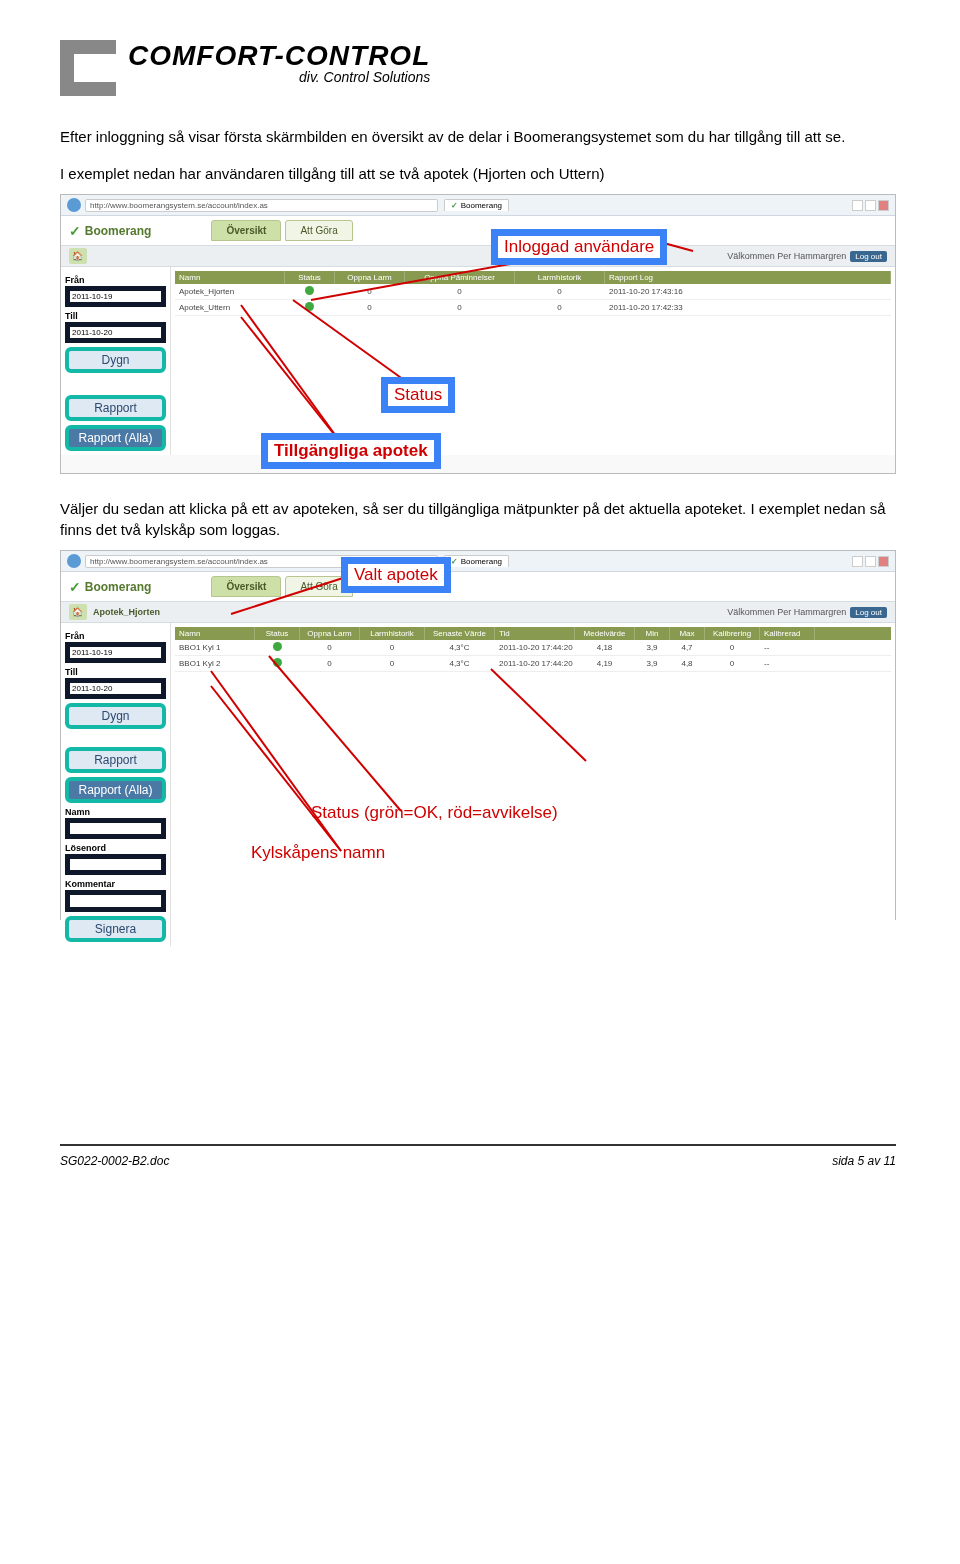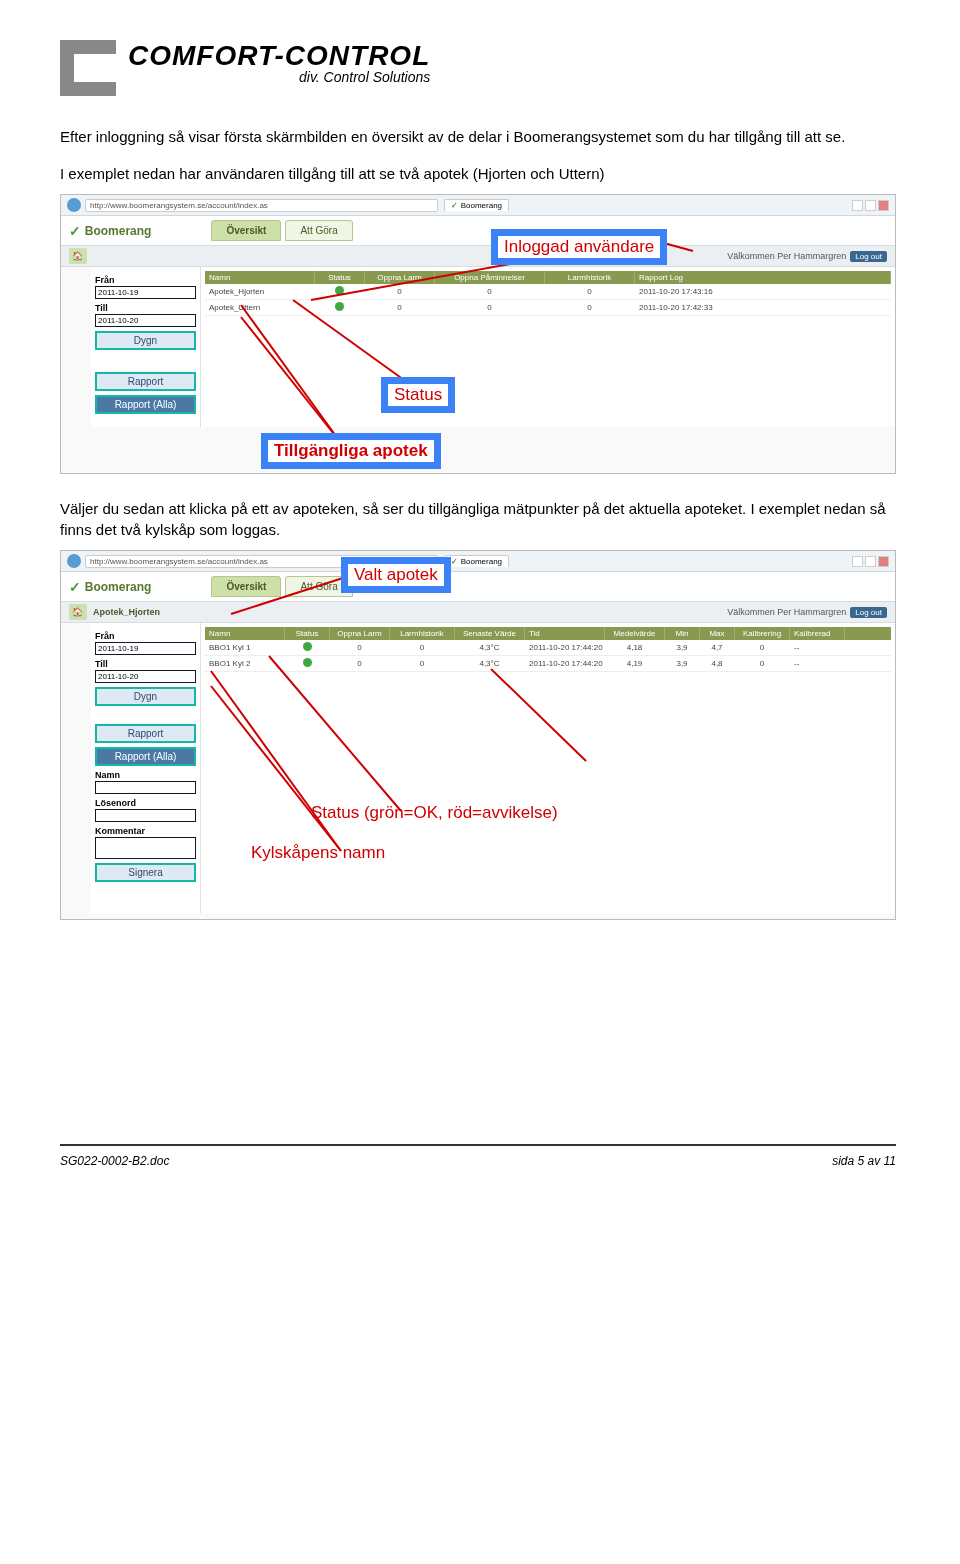--- a/index.html
+++ b/index.html
@@ -23,25 +23,25 @@
   .boom-row { display:flex; align-items:center; padding: 4px 8px; background:#fff; }
   .boom-logo { display:flex; align-items:center; gap:4px; font-weight:bold; color:#557a2e; font-size:12px; }
   .boom-logo .check { color:#4a9c3a; font-size:14px; }
   .boom-tabs { margin-left: 60px; display:flex; gap:4px; }
   .boom-tab { border:1px solid #b7c58f; background:#f0f5e5; color:#4a5a2a; padding: 4px 14px; border-radius:3px 3px 0 0; font-size:10px; }
   .boom-tab.active { background:#cde0a7; font-weight:bold; }
   .boom-bar { background:#ebeff2; padding:2px 8px; display:flex; align-items:center; justify-content:space-between; font-size:9px; color:#333; border-top:1px solid #d5dde3; border-bottom:1px solid #d5dde3;}
   .boom-bar .home { width:18px; height:16px; background:#cfe0b0; border-radius:2px; display:flex; align-items:center; justify-content:center; }
   .boom-bar .wel { color:#555; }
   .boom-bar .logout { background:#3a6790; color:#fff; padding:1px 5px; border-radius:2px; margin-left:4px; font-size:8px; }
-  .ss-body { display:flex; min-height:160px; background:#fff;margin-left:30px; }
+  .ss-body { display:flex; min-height:160px; background:#fff; }
   .ss-side { width: 110px; border-right:1px solid #e0e0e0; padding:4px; font-size:9px; }
   .side-lbl { font-weight:bold; margin-top:4px; margin-bottom:1px; }
-  .side-val { border:1px solid #0f172a; background:#fff; padding:1px 2px; margin-bottom:2px; font-size:8px; }
-  .side-btn { border:2px solid #14b8a6; background:#dfe9f3; padding:2px 4px; margin-top:4px; border-radius:0; font-size:10px; color:#2c4a6f; text-align:center; }
+  .side-val { border:5px solid #0f172a; background:#fff; padding:1px 2px; margin-bottom:2px; font-size:8px; }
+  .side-btn { border:4px solid #14b8a6; background:#dfe9f3; padding:2px 4px; margin-top:4px; border-radius:6px; font-size:12px; color:#2c4a6f; text-align:center; }
   .side-btn.dk { background:#4b79a6; color:#fff; }
   .ss-main { flex:1; padding:4px; }
   .grid-head { display:flex; background:#879a4f; color:#fff; font-size:8px; }
   .grid-head div, .grid-row div { padding:2px 4px; border-right:1px solid rgba(255,255,255,0.2); overflow:hidden; white-space:nowrap; }
   .grid-row { display:flex; font-size:8px; color:#444; border-bottom:1px solid #eee; align-items:center; }
   .grid-row .dot { width:9px; height:9px; background:#3fa83f; border-radius:50%; display:inline-block; }
   .c-name{width:110px;} .c-st{width:50px; text-align:center;} .c-ol{width:70px; text-align:center;} .c-op{width:110px; text-align:center;} .c-hist{width:90px; text-align:center;} .c-log{flex:1;}
   .c2-name{width:80px;} .c2-st{width:45px; text-align:center;} .c2-ol{width:60px; text-align:center;} .c2-lh{width:65px; text-align:center;} .c2-sv{width:70px; text-align:center;} .c2-tid{width:80px;} .c2-mv{width:60px; text-align:center;} .c2-min{width:35px; text-align:center;} .c2-max{width:35px; text-align:center;} .c2-kal{width:55px; text-align:center;} .c2-kd{width:55px;}
   .annot { position:absolute; font-size: 17px; color:#d00000; }
   .annot .box { background:#fff; border:7px solid #3b82f6; padding:1px 6px; display:inline-block; }

